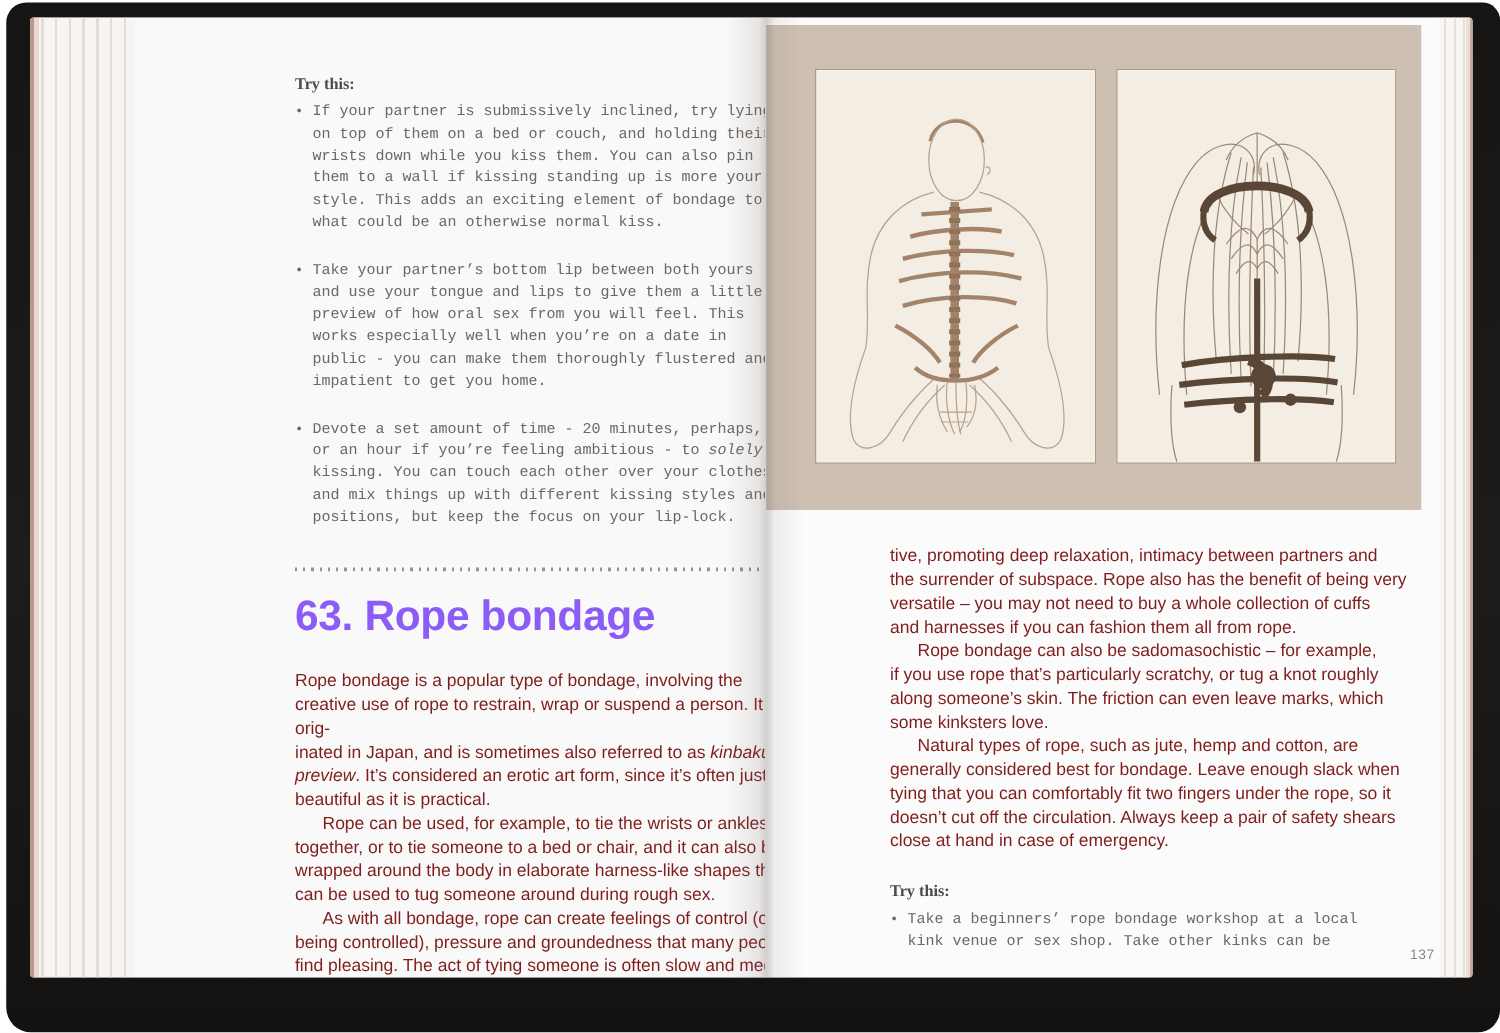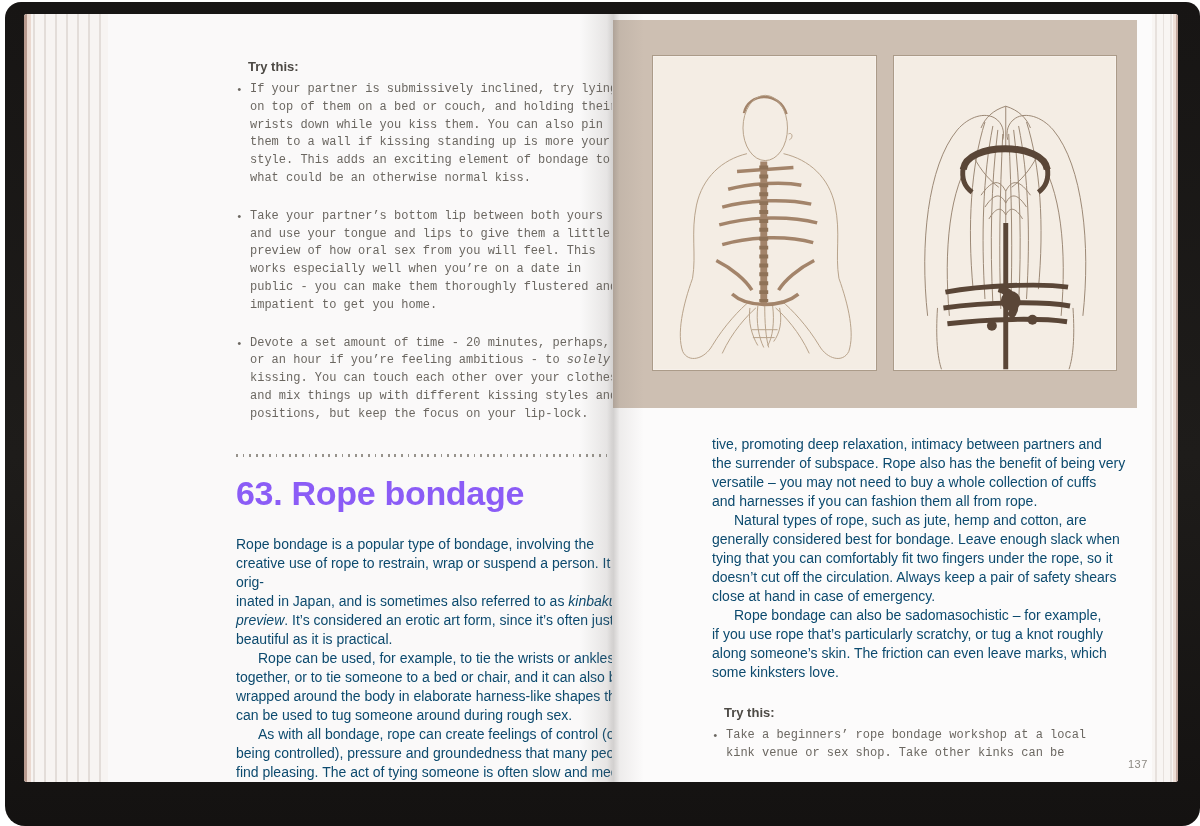--- a/index.html
+++ b/index.html
@@ -33,27 +33,27 @@
   .gutter { position:absolute; left:556px; top:0; bottom:0; width:64px;
       background:linear-gradient(90deg, rgba(110,104,99,0) 0%, rgba(110,104,99,.14) 42%,
                  rgba(90,84,80,.26) 52%, rgba(110,104,99,.10) 62%, rgba(110,104,99,0) 100%); }
 
   .left-page  { position:absolute; left:84px; top:0; width:504px; height:100%; background:#faf9f9; }
   .right-page { position:absolute; left:588px; top:0; width:540px; height:100%; background:#fcfbfb; }
 
   
   .mono { font-family:"Liberation Mono","DejaVu Sans Mono",monospace;
           font-size:12px; line-height:17.8px; color:#6b6761; }
-  .mono-head { font-family:Liberation Sans, sans-serif;
-          font-size:13px; line-height:18px; font-weight:bold; color:#4d4a45;margin-left:12px; }
+  .mono-head { font-family:Liberation Serif, serif;
+          font-size:13px; line-height:18px; font-weight:bold; color:#4d4a45; }
   .bullet { display:flex; margin:0 0 20px 0; }
   .bullet .dot { flex:none; width:14px; font-size:11px; padding-top:1px; color:#6b6761; }
   .bullet .btext { flex:1; white-space:pre-line; }
 
-  .sans { font-size:14px; line-height:19px; color:#0c4a6e; white-space:pre-line; }
+  .sans { font-size:14px; line-height:19px; color:#7f1d1d; white-space:pre-line; }
   .sans.indent { text-indent:22px; }
   .sans em, .mono em { font-style:italic; }
 
   h1.section { font-size:34px; line-height:40px; font-weight:bold; color:#8b5cf6;
                letter-spacing:-.3px; }
 
   .divider { height:3px; width:392px;
       background:repeating-linear-gradient(90deg,#97938c 0 1.8px, rgba(0,0,0,0) 1.8px 6.6px); }
 
   .pagenum { position:absolute; font-size:11px; color:#8b8882; letter-spacing:.5px; }
@@ -220,29 +220,29 @@
             </g>
           </svg>
         </figure>
       </div>
 
       <div class="right-content">
         <p class="sans">tive, promoting deep relaxation, intimacy between partners and
 the surrender of subspace. Rope also has the benefit of being very
 versatile – you may not need to buy a whole collection of cuffs
 and harnesses if you can fashion them all from rope.</p>
+        <p class="sans indent">Rope bondage can also be sadomasochistic – for example,
+if you use rope that’s particularly scratchy, or tug a knot roughly
+along someone’s skin. The friction can even leave marks, which
+some kinksters love.</p>
         <p class="sans indent">Natural types of rope, such as jute, hemp and cotton, are
 generally considered best for bondage. Leave enough slack when
 tying that you can comfortably fit two fingers under the rope, so it
 doesn’t cut off the circulation. Always keep a pair of safety shears
 close at hand in case of emergency.</p>
-        <p class="sans indent">Rope bondage can also be sadomasochistic – for example,
-if you use rope that’s particularly scratchy, or tug a knot roughly
-along someone’s skin. The friction can even leave marks, which
-some kinksters love.</p>
 
         <div class="mono-head">Try this:</div>
         <div class="bullet mono">
           <span class="dot">•</span>
           <span class="btext">Take a beginners’ rope bondage workshop at a local
 kink venue or sex shop. Take other kinks can be</span>
         </div>
       </div>
 
       <div class="pagenum" style="left:516px; top:744px;">137</div>

